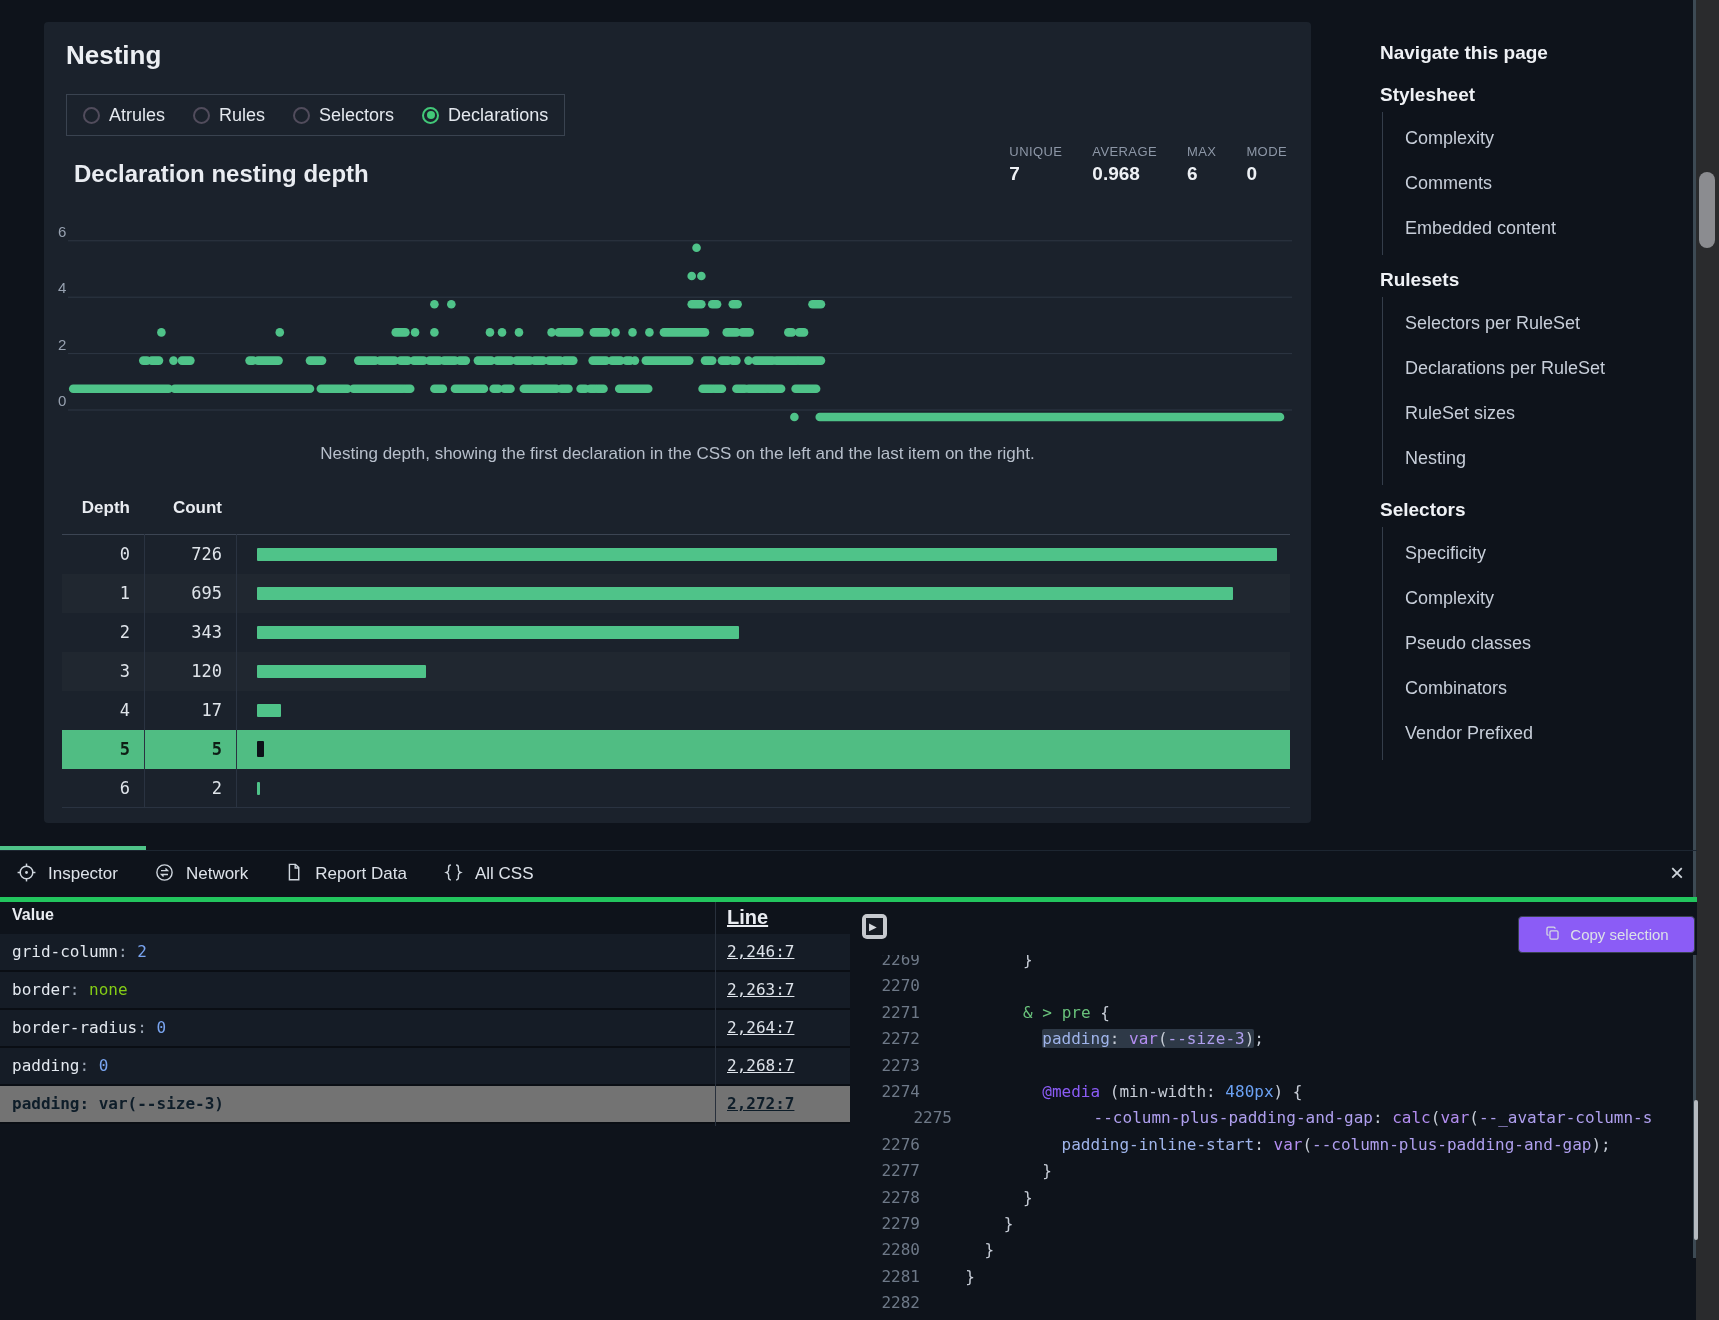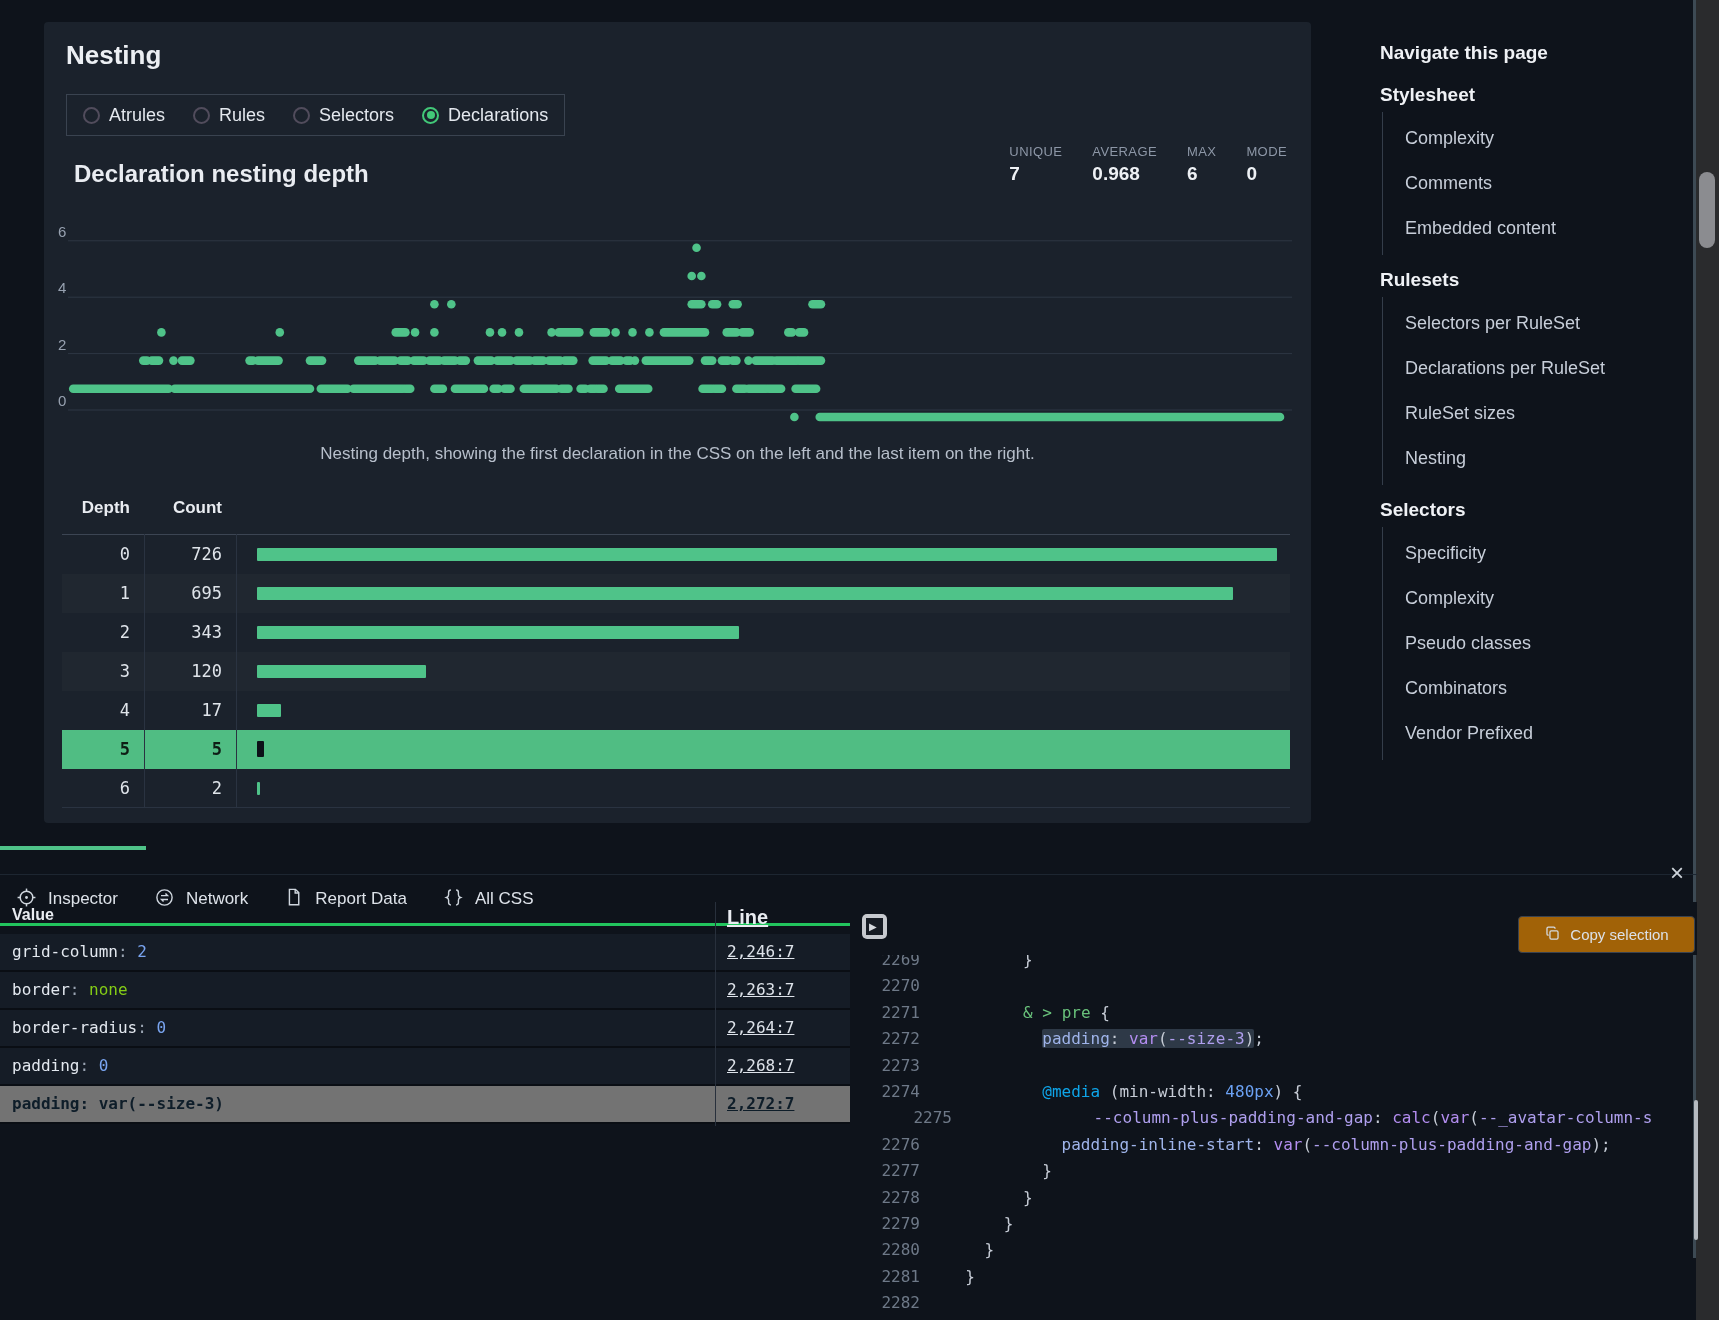--- a/index.html
+++ b/index.html
@@ -47,21 +47,21 @@
   .side-list{list-style:none;margin:6px 0 14px 2px;padding:4px 0;border-left:1px solid #343d4a;}
   .side-item{padding:12px 0 12px 22px;font-size:18px;color:#c7ced9;cursor:pointer;}
   
   #scroll-border{left:1693px;top:0;width:3px;height:1258px;background:#3d4a54;}
   #scroll-track{left:1696px;top:0;width:23px;height:1320px;background:#2a2b2d;}
   #scroll-thumb{left:1699px;top:172px;width:16px;height:76px;background:#8b8c90;border-radius:8px;}
   #code-scroll-thumb{left:1694px;top:1100px;width:4px;height:140px;background:#b6bbc1;border-radius:2px;}
   
   #tab-indicator{left:0;top:846px;width:146px;height:4px;background:#4fc389;}
   #tabbar{left:0;top:850px;width:1697px;height:52px;display:flex;align-items:center;
-    padding-left:16px;gap:36px;box-sizing:border-box;border-bottom:3px solid #22c55e;border-top:1px solid #1d2631;margin-top:24px;}
+    padding-left:16px;gap:36px;box-sizing:border-box;border-bottom:5px solid #22c55e;border-top:1px solid #1d2631;}
   .tab{display:flex;align-items:center;gap:11px;cursor:pointer;}
   .tab-label{font-size:17px;color:#dde2e9;}
   #close-btn{left:1662px;top:858px;width:30px;height:30px;font-size:24px;color:#ced4db;
     display:flex;align-items:center;justify-content:center;cursor:pointer;}
   
   #insp-header{left:0;top:902px;width:850px;height:32px;}
   #value-header{position:absolute;left:12px;top:4px;font-size:16px;font-weight:700;color:#e9ecf1;}
   #line-header{position:absolute;left:727px;top:4px;font-size:20px;font-weight:700;color:#e9ecf1;
     text-decoration:underline;cursor:pointer;}
   #insp-rows{left:0;top:934px;width:850px;}
@@ -74,30 +74,30 @@
   .i-line{position:absolute;left:727px;top:0;line-height:36px;color:#dde2e9;
     text-decoration:underline;cursor:pointer;}
   .irow.hl .i-line{color:#0e1d29;}
   #insp-vsep{left:715px;top:902px;width:1px;height:224px;background:#28303c;}
   
   #code-area{left:850px;top:902px;width:847px;height:418px;overflow:hidden;}
   .code-line{position:absolute;left:0;width:100%;height:27px;line-height:27px;white-space:pre;
     font-family:"DejaVu Sans Mono",monospace;font-size:16px;}
   .lno{display:inline-block;width:50px;margin-left:20px;margin-right:26px;text-align:right;color:#6e7988;}
   .tk-pln{color:#c6ccd6}.tk-sel{color:#69c17b}.tk-prop{color:#9fb4ea}.tk-cv{color:#af9fee}
-  .tk-fn{color:#b38df0}.tk-at{color:#0ea5e9}.tk-num{color:#6ba1f3}.tk-str{color:#79c289}
+  .tk-fn{color:#b38df0}.tk-at{color:#8b5cf6}.tk-num{color:#6ba1f3}.tk-str{color:#79c289}
   .hl-box{background:#2e3947;border-radius:2px;}
   #code-toolbar{left:850px;top:902px;width:847px;height:53px;background:#0e131b;z-index:2;}
   #expand-btn{position:absolute;left:12px;top:12px;width:25px;height:25px;background:#c6c9ce;
     border-radius:5px;display:flex;align-items:center;justify-content:center;cursor:pointer;}
   #expand-btn .inner{width:17px;height:17px;background:#161b23;display:flex;align-items:center;
     justify-content:flex-start;padding-left:3px;box-sizing:border-box;}
   #expand-btn .tri{color:#d7dadf;font-size:10px;line-height:1;}
   #copy-btn{position:absolute;left:668px;top:14px;width:177px;height:37px;border:1px solid #39424f;
-    border-radius:4px;background:#a16207;display:flex;align-items:center;justify-content:center;
+    border-radius:4px;background:#8b5cf6;display:flex;align-items:center;justify-content:center;
     gap:9px;cursor:pointer;box-sizing:border-box;}
   #copy-btn span{font-size:15px;color:#dce1e8;}
   text.ylab{font-size:15px;fill:#97a1b0;font-family:"Liberation Sans",sans-serif;}
 </style>
 </head>
 <body>
 
 <div class="abs" id="card">
   <div class="abs" id="card-title">Nesting</div>
   <div class="abs" id="radio-group">

